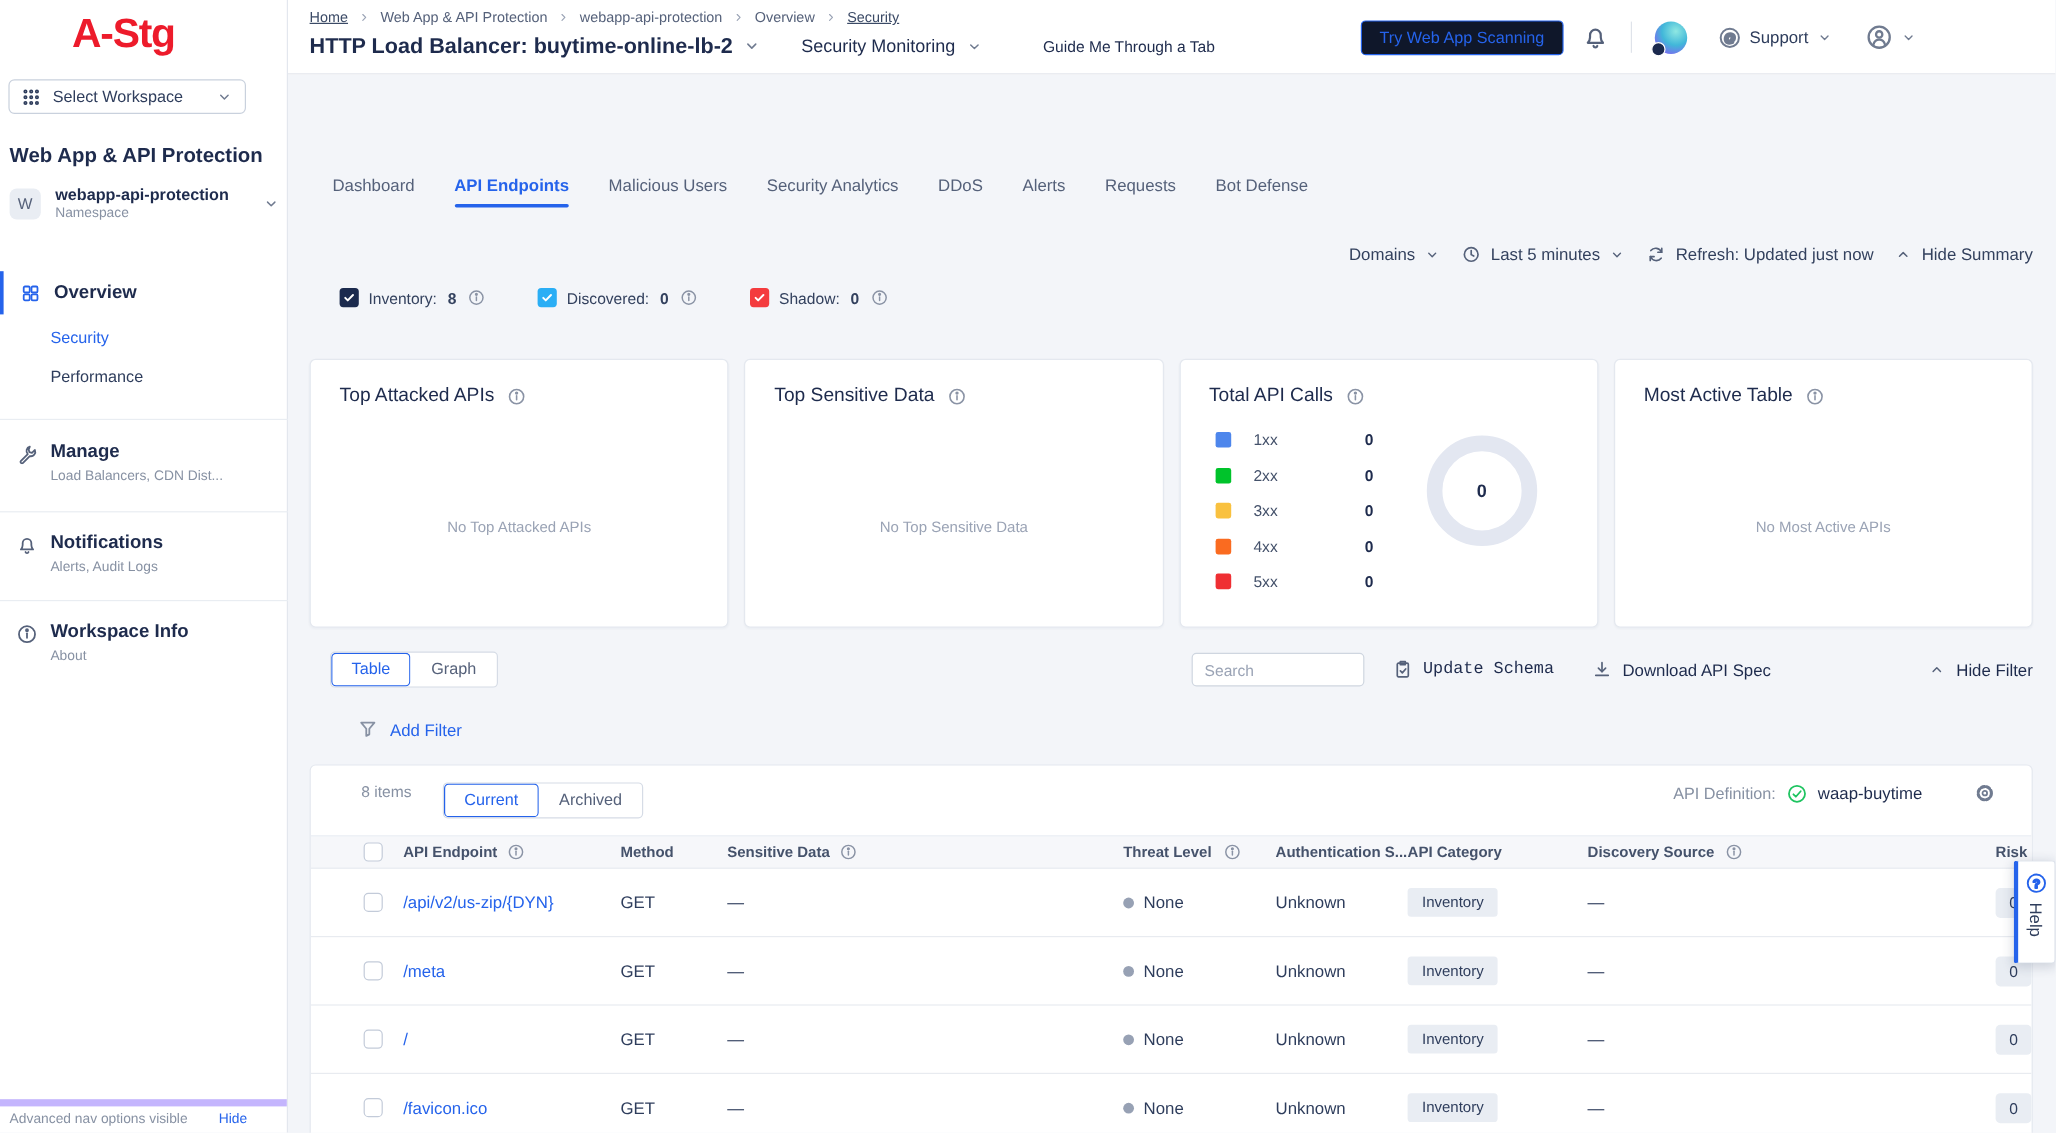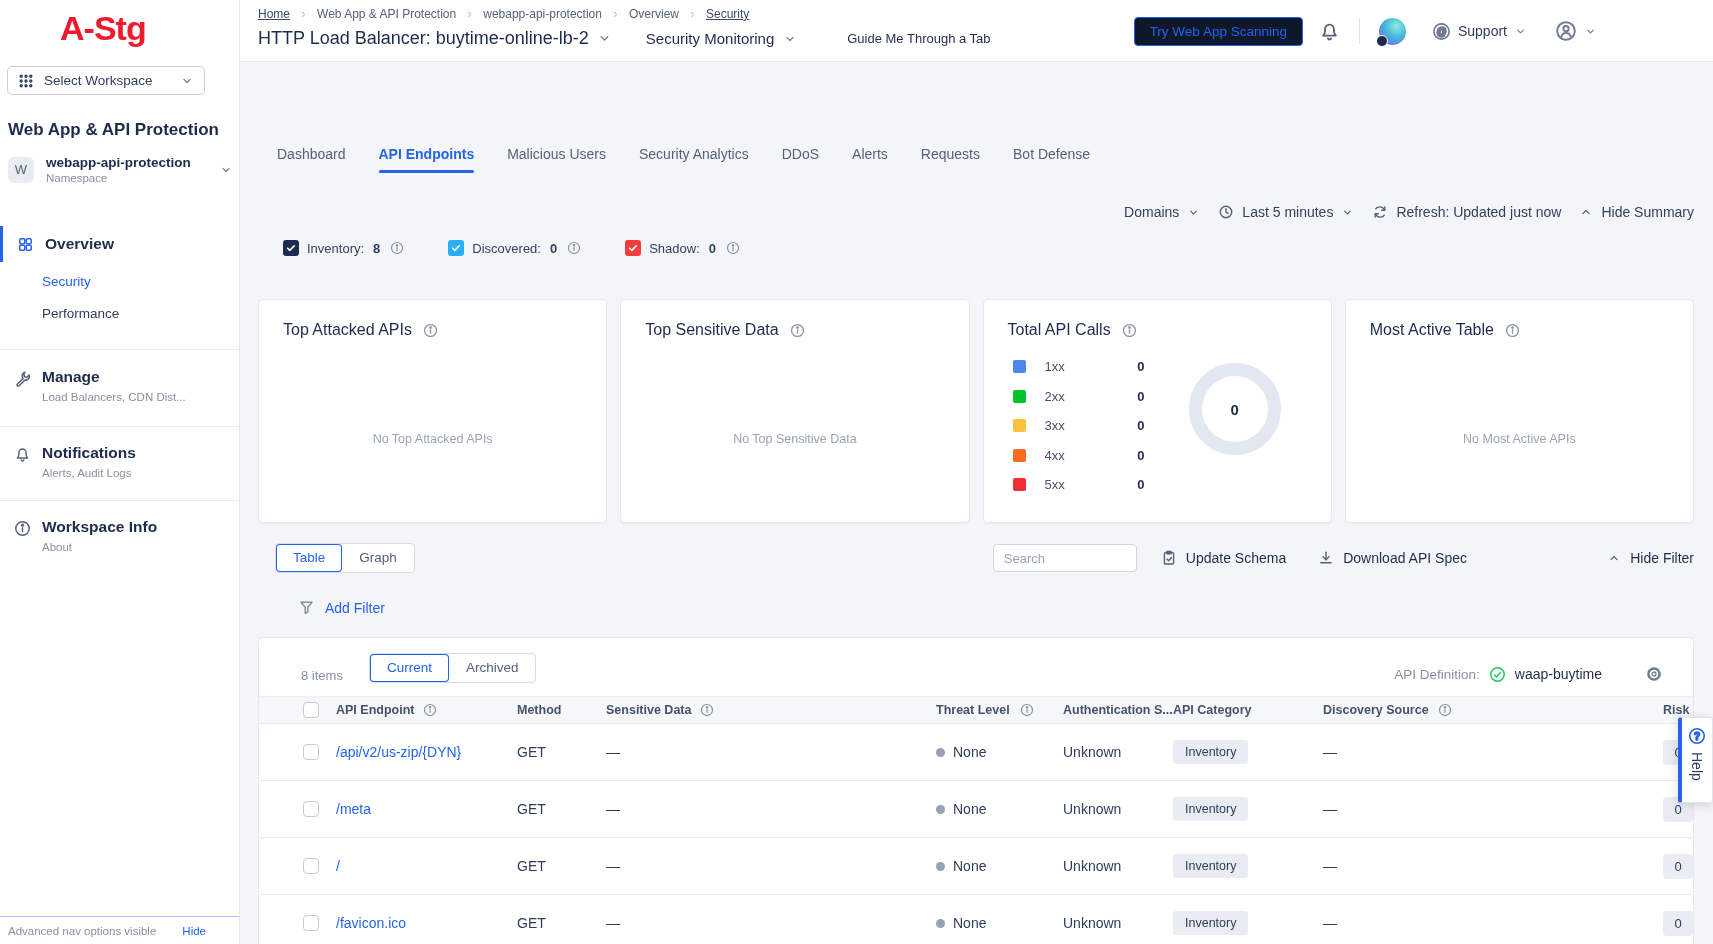--- a/index.html
+++ b/index.html
@@ -27,31 +27,31 @@
   .nav-overview { position:absolute; left:0; top:226px; width:240px; height:36px; display:flex; align-items:center; gap:11px; padding-left:14px; border-left:3px solid #2563eb; cursor:pointer; }
   .nav-overview .lbl { font-size:15.5px; font-weight:600; color:#1e2b4d; }
   .nav-overview .ic { color:#2563eb; }
   .nav-sub { position:absolute; left:42px; font-size:13.5px; cursor:pointer; }
   .nav-sub.active { color:#2563eb; }
   .sb-divider { position:absolute; left:0; width:240px; border-top:1px solid #e9edf2; }
   .nav-group { position:absolute; left:0; width:240px; padding:10px 8px 10px 14px; display:flex; gap:11px; cursor:pointer; }
   .nav-group .ic { color:#55617a; margin-top:2px; }
   .nav-group .g-lbl { font-size:15.5px; font-weight:600; color:#1e2b4d; }
   .nav-group .g-sub { font-size:11.5px; color:#8791a3; margin-top:5px; }
-  .sb-footer { position:absolute; left:0; right:0; bottom:0; height:28px; border-top:1px solid #c4b5fd; display:flex; align-items:center; justify-content:space-between; padding:0 33px 0 8px; font-size:11.5px; }
+  .sb-footer { position:absolute; left:0; right:0; bottom:0; height:28px; border-top:6px solid #c4b5fd; display:flex; align-items:center; justify-content:space-between; padding:0 33px 0 8px; font-size:11.5px; }
   .sb-footer .note { color:#8791a3; }
   .sb-footer .hide { color:#2563eb; cursor:pointer; }
 
   
   .topbar { position:absolute; left:240px; right:0; top:0; height:62px; background:#fff; border-bottom:1px solid #e5e8ee; z-index:3; }
   .crumbs { position:absolute; left:18px; top:7px; display:flex; align-items:center; gap:8px; font-size:12px; color:#55617a; }
   .crumbs .sep { color:#9aa3b5; }
   .crumb.u { text-decoration:underline; color:#3b4a66; cursor:pointer;text-align:center; }
   .title-row { position:absolute; left:18px; top:28px; display:flex; align-items:center; color:#1e2b4d; }
-  .lb-title { font-size:18px; font-weight:400; }
+  .lb-title { font-size:18px; font-weight:700; }
   .title-row .chev { color:#707b90; margin-left:8px; cursor:pointer; }
   .mode-select { margin-left:34px; font-size:15px; display:flex; align-items:center; gap:9px; cursor:pointer; }
   .guide-link { margin-left:50px; font-size:13px; cursor:pointer; }
   .tb-right { position:absolute; right:116px; top:0; height:62px; display:flex; align-items:center; }
   .try-btn { border:1px solid #2563eb; color:#2563eb; background:#0f172a; border-radius:4px; height:29px; padding:0 15px; font-size:13.5px; font-family:inherit; cursor:pointer; }
   .bell { color:#55617a; margin-left:16px; cursor:pointer; }
   .vdiv { width:1px; height:26px; background:#dfe3ea; margin:0 19px; }
   .avatar { width:27px; height:27px; border-radius:50%; position:relative; cursor:pointer;
     background:radial-gradient(circle at 65% 30%, #8fe8e2 0%, #41b7d9 45%, #7a6cf0 80%, #b85fd6 100%); }
   .avatar .badge { position:absolute; left:-3px; bottom:-2px; width:12px; height:12px; border-radius:50%; background:#1b2a4e; border:1.5px solid #fff; }
@@ -89,27 +89,27 @@
   .donut { position:absolute; top:63px; right:50px; width:92px; height:92px; border:13px solid #e3e7f1; border-radius:50%; display:flex; align-items:center; justify-content:center; font-size:15px; font-weight:bold; color:#1e2b4d; }
 
   .toolbar { position:absolute; left:18px; right:19px; top:481px; height:30px; display:flex; align-items:center; }
   .seg { display:flex; margin-left:17px; border:1px solid #d6dce6; border-radius:4px; background:#fff; }
   .seg-btn { height:28px; line-height:27px; padding:0 17px; font-size:13.5px; color:#55617a; cursor:pointer; border-radius:4px; }
   .seg-btn.active { color:#2563eb; box-shadow:inset 0 0 0 1px #2563eb; }
   .search-input { margin-left:578px; width:144px; height:28px; border:1px solid #cfd6e0; border-radius:4px; padding:0 10px; font-size:13px; font-family:inherit; color:#2e3d5c; }
   .search-input::placeholder { color:#9aa3b5; }
   .tool-link { display:flex; align-items:center; gap:9px; font-size:14px; color:#1e2b4d; cursor:pointer; }
   .tool-link .ic { color:#55617a; }
-  .ml24 { margin-left:24px; } .ml32 { margin-left:32px; } .mlauto { margin-left:auto; }
+  .ml24 { margin-left:24px;font-family:Liberation Mono, monospace; } .ml32 { margin-left:32px; } .mlauto { margin-left:auto; }
 
   .addfilter { position:absolute; left:58px; top:537px; display:flex; align-items:center; gap:10px; font-size:14px; color:#2563eb; cursor:pointer; }
   .addfilter .ic { color:#8791a3; }
 
   .table-card { position:absolute; left:18px; right:19px; top:575px; height:400px; background:#fff; border:1px solid #e4e8ef; border-radius:5px 5px 0 0; overflow:hidden; }
-  .table-top { margin-top:14px; height:31px; display:flex; align-items:flex-end; padding:0 30px 0 42px; }
+  .table-top { margin-top:14px; height:31px; display:flex; align-items:flex-start; padding:0 30px 0 42px; }
   .items-count { font-size:13px; color:#8791a3; }
   .table-top .seg { margin-left:26px; }
   .apidef { margin-left:auto; display:flex; align-items:center; gap:9px; font-size:13.5px; color:#8791a3; }
   .apidef .val { font-size:14px; color:#1e2b4d; }
   .apidef .ic.check { color:#1fc461; }
   .gear { color:#707b90; margin-left:34px; cursor:pointer; }
   .thead { margin-top:13px; height:28px; background:#f6f7fa; border-top:1px solid #eceff4; border-bottom:1px solid #e8ebf0; display:flex; align-items:center; font-size:12.5px; font-weight:bold; color:#45526b; }
   .trow { height:57px; display:flex; align-items:center; border-bottom:1px solid #e8ebf0; font-size:14px; color:#2e3d5c; }
   .cell { display:flex; align-items:center; flex:none; }
   .hc { gap:7px; }

